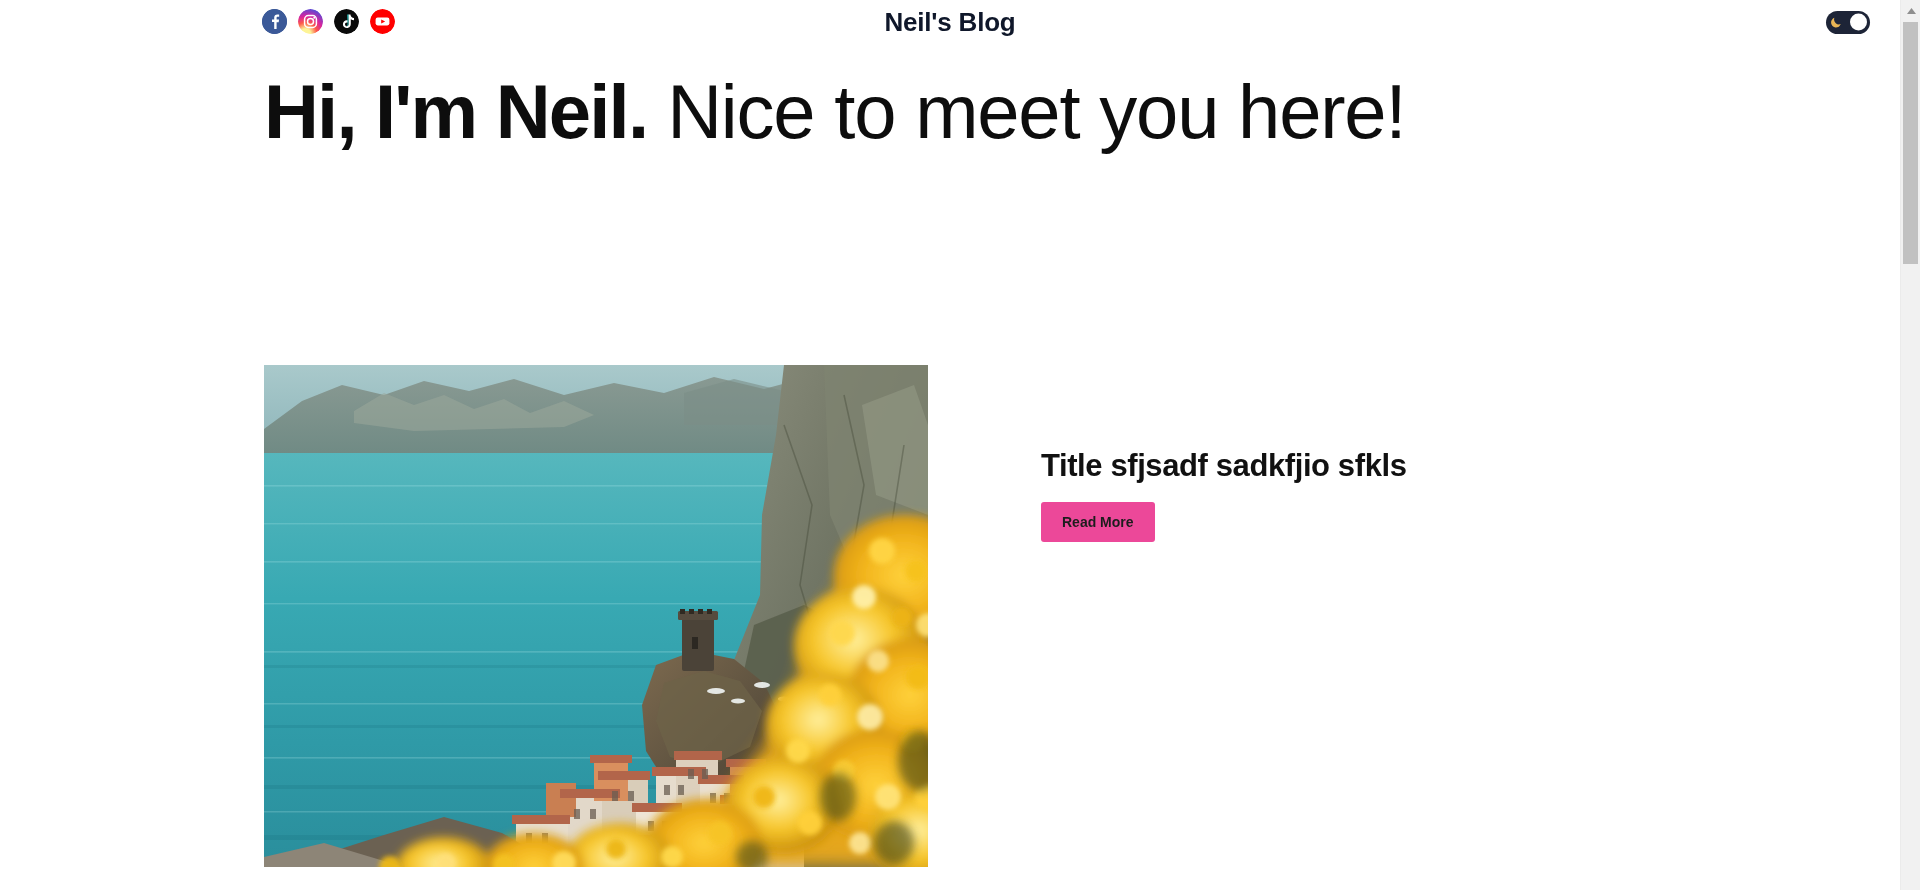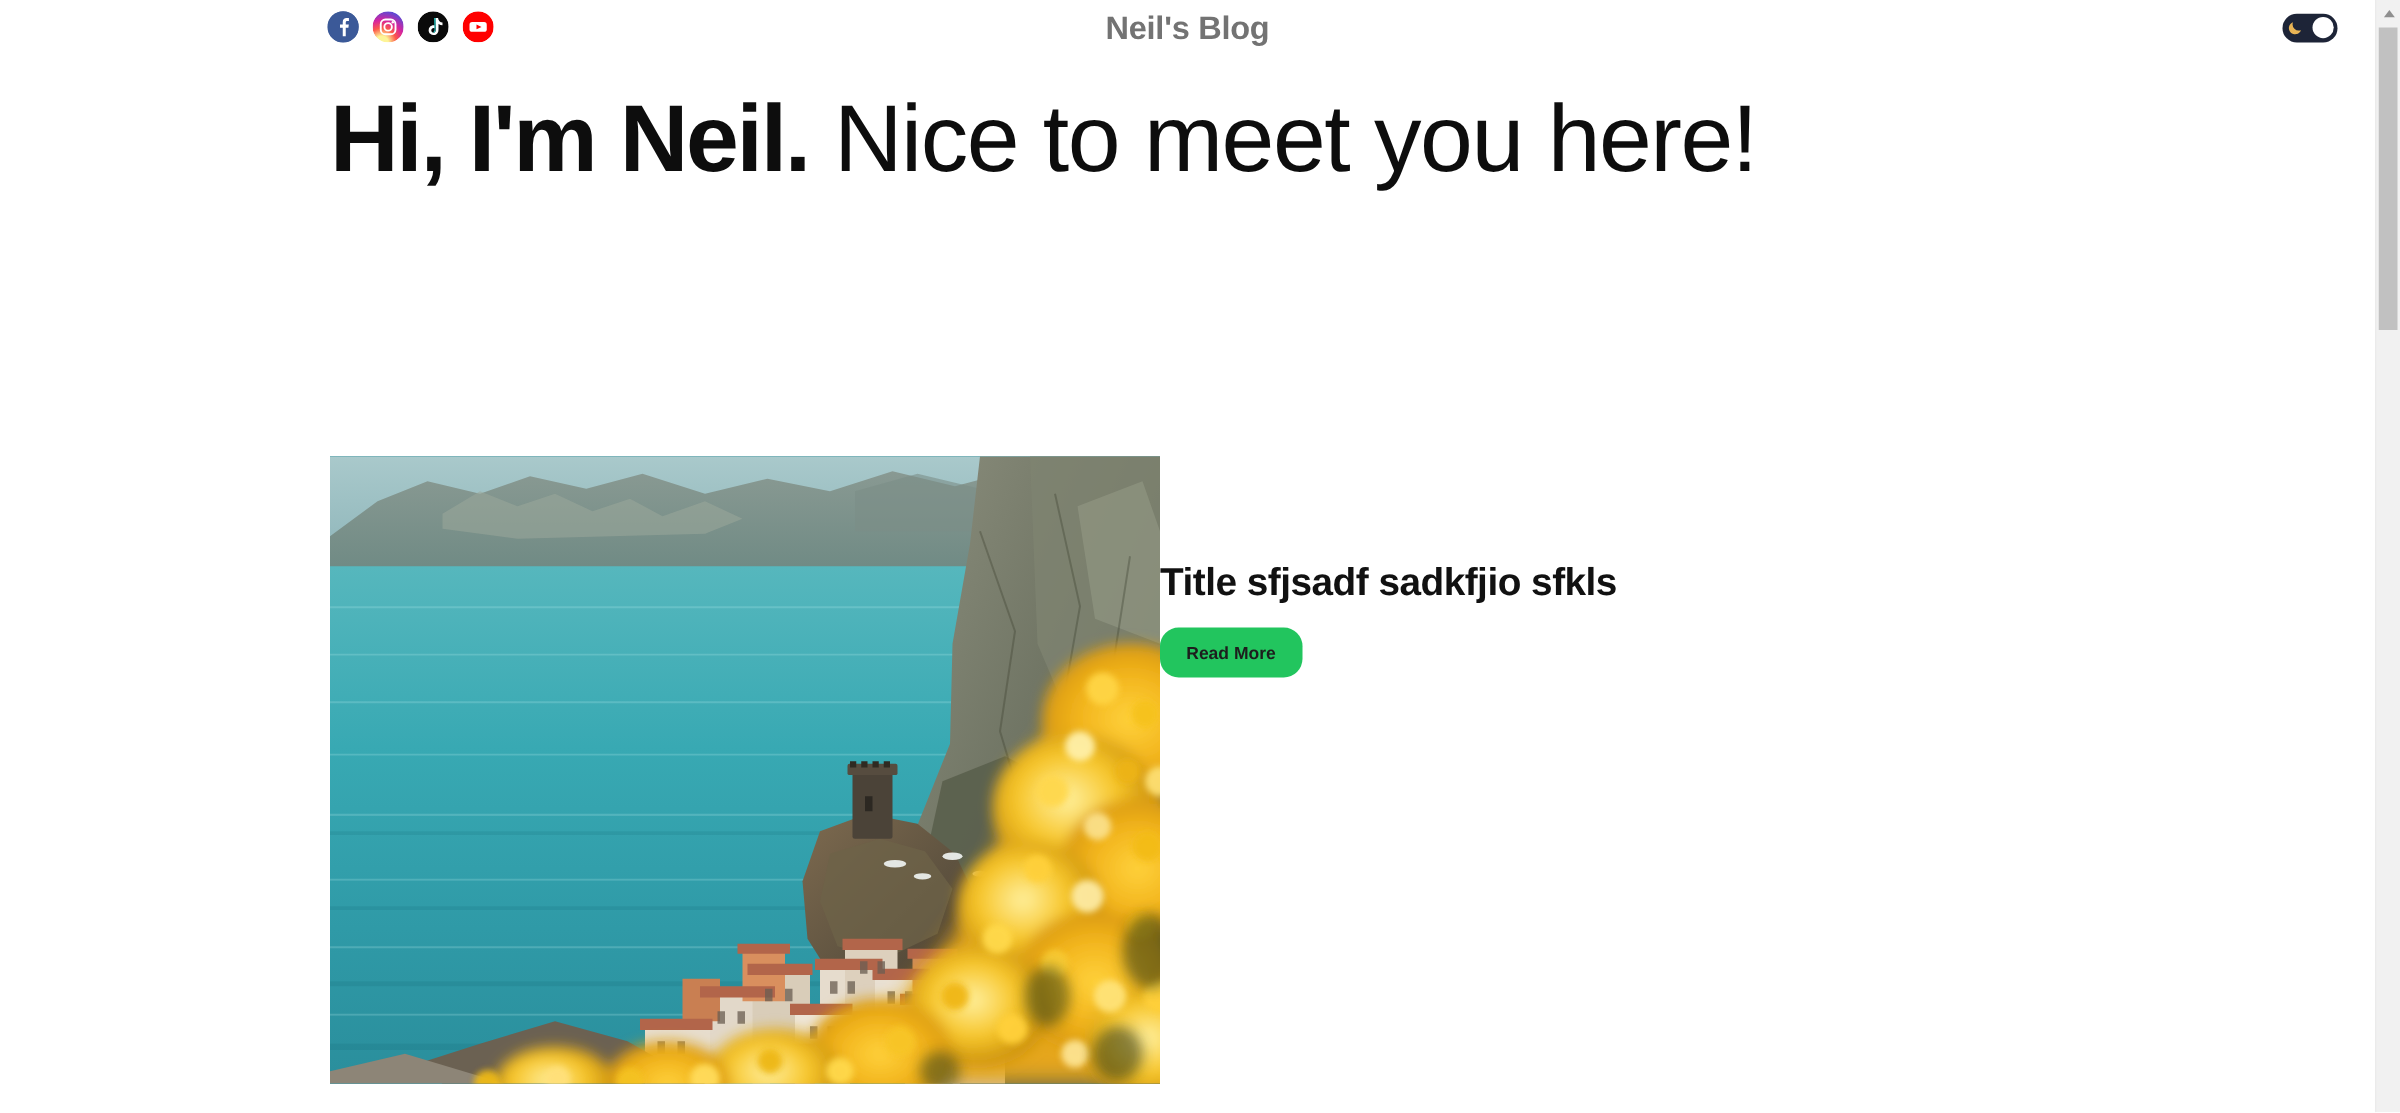--- a/index.html
+++ b/index.html
@@ -64,21 +64,21 @@
   .social-link svg { display: block; }
 
   .brand {
     position: absolute;
     left: 0;
     top: 0;
     width: 1900px;
     text-align: center;
     font-size: 26px;
     font-weight: 700;
-    color: #737373;
+    color: #0f172a;
     letter-spacing: -0.2px;
     line-height: 44px;
     user-select: none;
   }
 
   .nav-area {
     position: absolute;
     right: 30px;
     top: 0;
     height: 44px;
@@ -177,20 +177,21 @@
     overflow: hidden;
     background: #2e8b96;
     display: block;
     border: none;
     padding: 0;
     cursor: pointer;
   }
   .article-thumb svg { display: block; width: 100%; height: 100%; }
 
   .article-body {
+    padding-left: 113px;
     padding-top: 82px;
     flex: 1;
   }
   .article-title {
     margin: 0 0 16px 0;
     font-size: 31px;
     font-weight: 700;
     color: #111111;
     letter-spacing: -0.4px;
     line-height: 1.25;
@@ -198,23 +199,23 @@
   .article-desc {
     margin: 0 0 26px 0;
     font-size: 18px;
     line-height: 1.55;
     color: #6b7078;
     max-width: 610px;
     font-weight: 400;
   }
   .read-more-btn {
     display: inline-block;
-    background: #22c55e;
+    background: #ec4899;
     border: none;
-    border-radius: 15px;
+    border-radius: 3px;
     padding: 13px 21px;
     font-size: 14px;
     font-weight: 600;
     color: #1d1d1d;
     font-family: "Liberation Sans", sans-serif;
     cursor: pointer;
     line-height: 1;
   }
 
   

